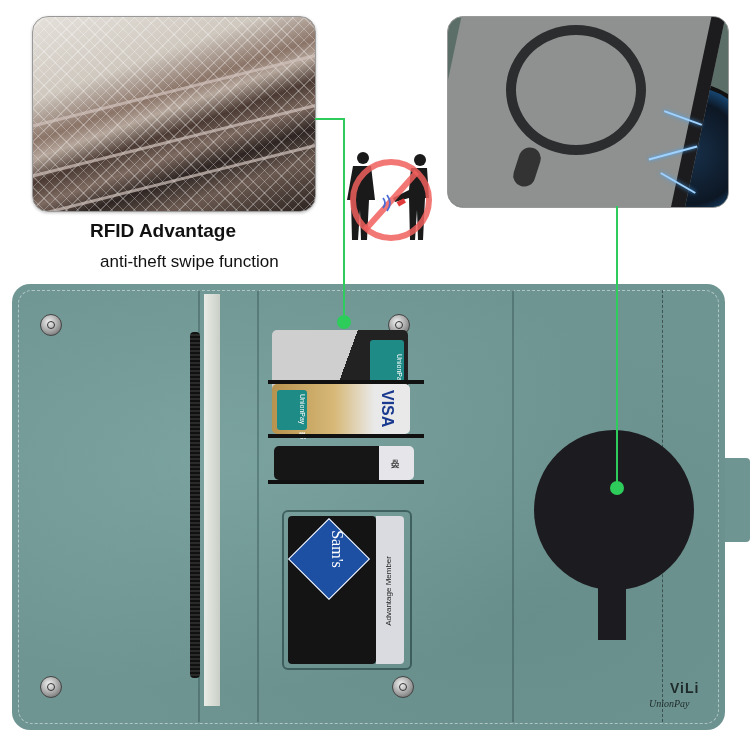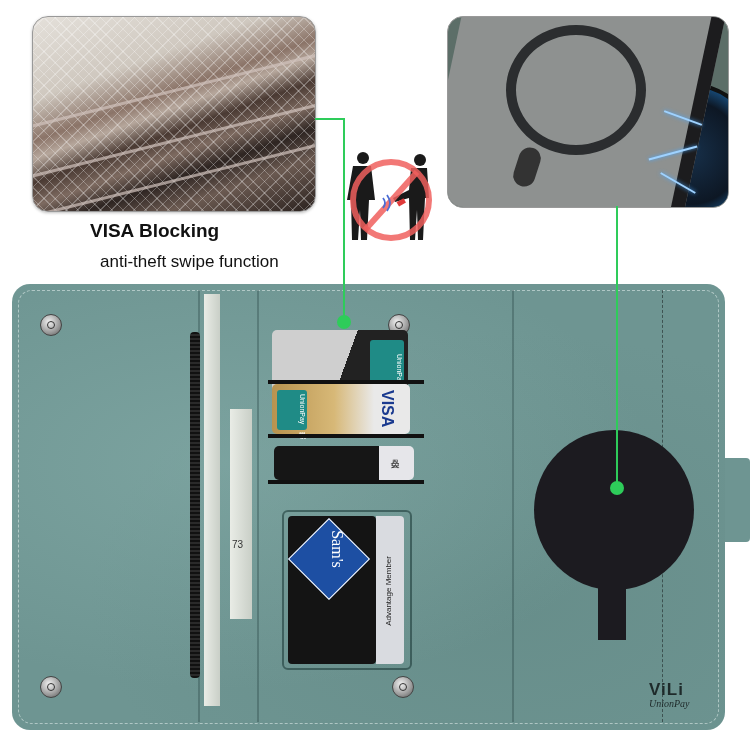--- a/index.html
+++ b/index.html
@@ -49,21 +49,21 @@
   .green-dot { width:14px; height:14px; border-radius:50%; background:#2ecc5a; }
 </style>
 </head>
 <body>
 
 <div class="abs rfid-inset">
   <div class="fold" style="top:70px"></div>
   <div class="fold" style="top:120px"></div>
   <div class="fold" style="top:160px"></div>
 </div>
-<div class="abs rfid-title">VISA Blocking</div>
+<div class="abs rfid-title">RFID Advantage</div>
 <div class="abs rfid-sub">anti-theft swipe function</div>
 
 <div class="abs mag-inset">
   <div class="disc"></div>
   <div class="phone"></div>
   <div class="ring"></div>
   <div class="pill"></div>
   <div class="bolt" style="left:215px;top:100px;width:40px;transform:rotate(20deg)"></div>
   <div class="bolt" style="left:200px;top:135px;width:50px;transform:rotate(-15deg)"></div>
   <div class="bolt" style="left:210px;top:165px;width:40px;transform:rotate(30deg)"></div>
@@ -89,23 +89,20 @@
   <div class="abs panel-div" style="left:245px;top:6px;height:432px"></div>
   <div class="abs panel-div" style="left:500px;top:6px;height:432px"></div>
   <div class="abs stitch" style="left:650px;top:6px;width:0;height:432px;border-width:0 0 0 1px;border-color:rgba(30,40,40,.6)"></div>
 
   <div class="abs snap" style="left:28px;top:30px"></div>
   <div class="abs snap" style="left:28px;top:392px"></div>
   <div class="abs snap" style="left:376px;top:30px"></div>
   <div class="abs snap" style="left:380px;top:392px"></div>
 
   <div class="abs bill" style="left:192px;top:10px;width:16px;height:412px"></div>
-  <div class="abs bill" style="left:218px;top:125px;width:22px;height:210px">
-    <span class="abs" style="left:2px;top:130px;font-size:10px;color:#333">73</span>
-  </div>
   <div class="abs zipper" style="left:178px;top:48px;height:346px"></div>
 
   <div class="card" style="left:260px;top:46px;width:136px;height:80px;background:linear-gradient(110deg,#cfcfcf 0 52%,#222 52%)">
     <div class="abs" style="left:98px;top:10px;width:34px;height:60px;background:#1f8b86;border-radius:3px;color:#fff;font-size:7px;writing-mode:vertical-rl;text-align:center">UnionPay 银联</div>
   </div>
   <div class="abs" style="left:256px;top:96px;width:156px;height:4px;background:#111"></div>
   <div class="card" style="left:260px;top:100px;width:138px;height:50px;background:linear-gradient(90deg,#b8934f,#d7b877 45%,#e9e9e9 74%)">
     <div class="abs" style="left:5px;top:6px;width:30px;height:40px;background:#1f8b86;border-radius:3px;color:#fff;font-size:7px;writing-mode:vertical-rl;text-align:center">UnionPay 银联</div>
     <div class="abs" style="left:106px;top:6px;font-weight:bold;font-size:16px;color:#1a3a8f;writing-mode:vertical-rl">VISA</div>
   </div>
@@ -121,21 +118,21 @@
       <span class="abs" style="left:30px;top:24px;color:#fff;font-family:'Liberation Serif',serif;font-size:16px;transform:rotate(90deg)">Sam's</span>
     </div>
     <div class="abs" style="left:92px;top:4px;width:28px;height:148px;background:#d9dbe0;border-radius:0 4px 4px 0">
       <span class="abs" style="left:8px;top:40px;font-size:8px;color:#222;writing-mode:vertical-rl;transform:rotate(180deg)">Advantage Member</span>
     </div>
   </div>
 
   <div class="abs" style="left:522px;top:146px;width:160px;height:160px;border-radius:50%;background:#1c1b20"></div>
   <div class="abs" style="left:586px;top:300px;width:28px;height:56px;background:#1c1b20"></div>
 
-  <div class="abs" style="left:637px;top:396px;font-weight:bold;font-size:17px;color:#1e2a2a;letter-spacing:1px">ViLi</div>
+  <div class="abs" style="left:658px;top:396px;font-weight:bold;font-size:14px;color:#1e2a2a;letter-spacing:1px">ViLi</div>
   <div class="abs" style="left:637px;top:414px;font-family:'Liberation Serif',serif;font-style:italic;font-size:10px;color:#1e2a2a">UnionPay</div>
 </div>
 
 <div class="abs green-line" style="left:315px;top:118px;width:29px;height:2px"></div>
 <div class="abs green-line" style="left:343px;top:118px;width:2px;height:204px"></div>
 <div class="abs green-dot" style="left:337px;top:315px"></div>
 <div class="abs green-line" style="left:616px;top:206px;width:2px;height:280px"></div>
 <div class="abs green-dot" style="left:610px;top:481px"></div>
 
 </body></html>

